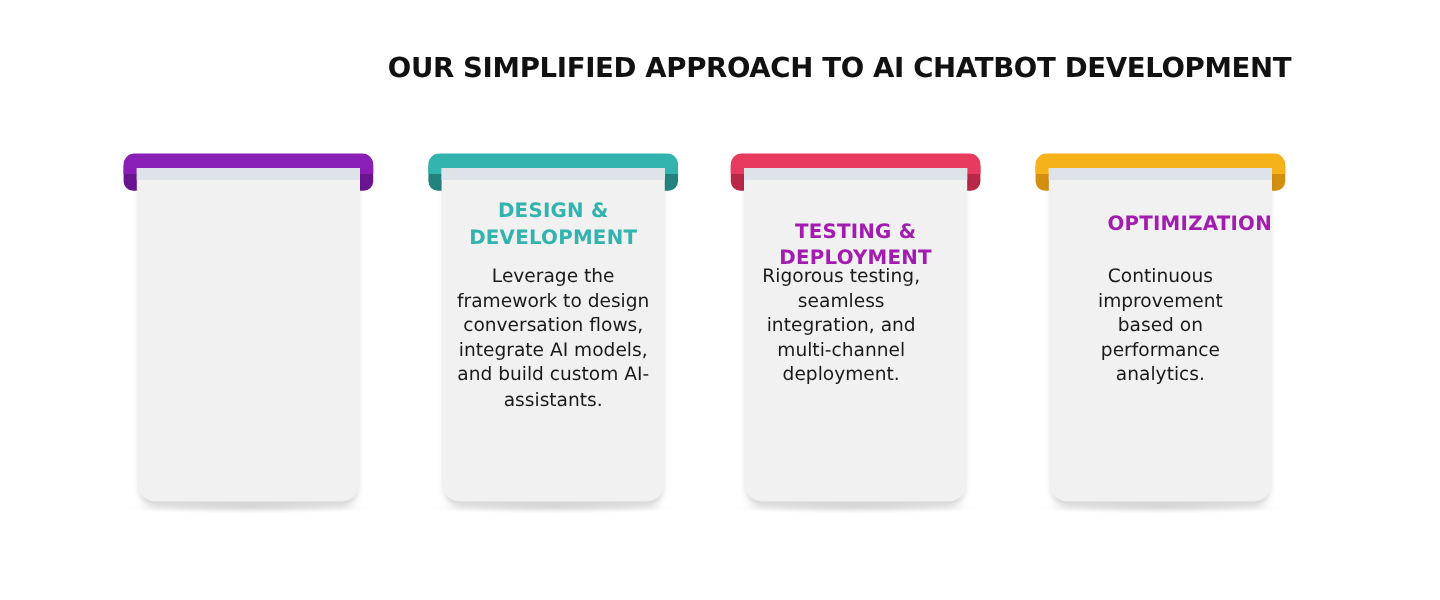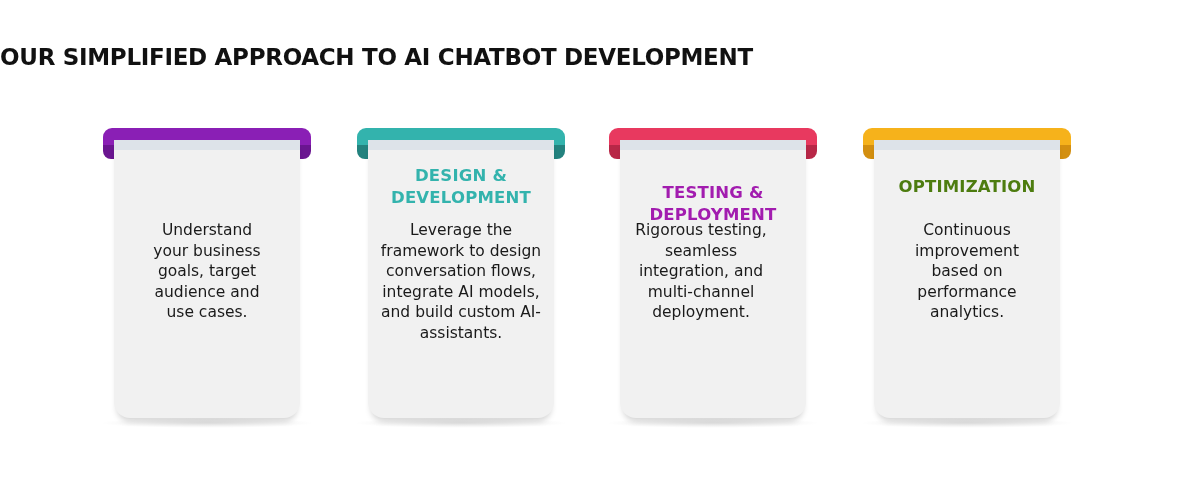--- a/index.html
+++ b/index.html
@@ -1,18 +1,18 @@
 <!DOCTYPE html>
 <html><head>
 <meta charset="utf-8">
 <style>
   html, body { margin:0; padding:0; }
   body { width:1200px; height:500px; background:#ffffff; position:relative; overflow:hidden;
          font-family:"DejaVu Sans", sans-serif; }
-  .title { position:absolute; top:44px; left:0; width:1076px; text-align:left;
+  .title { position:absolute; top:44px; left:0; width:1076px; text-align:right;
            font-family:"DejaVu Sans", sans-serif; font-weight:bold; font-size:23px; color:#111111;
            letter-spacing:-0.3px; }
   .card { position:absolute; top:128px; width:208px; height:295px; }
   .ribbon { position:absolute; left:0; top:0; width:208px; height:17px; border-radius:9px 9px 0 0; }
   .fold-l, .fold-r { position:absolute; top:10px; width:12px; height:21px; }
   .fold-l { left:0; border-radius:0 0 0 8px; }
   .fold-r { right:0; border-radius:0 0 8px 0; }
   .body { position:absolute; left:11px; top:12px; width:186px; height:278px; background:#f1f1f1;
           border-radius:0 0 16px 16px; box-shadow:0 6px 6px -3px rgba(0,0,0,0.18); }
   .body-top { position:absolute; left:0; top:0; width:186px; height:10px; background:#dde3e9; }
@@ -27,21 +27,20 @@
 <body>
 
 <div class="title">OUR SIMPLIFIED APPROACH TO AI CHATBOT DEVELOPMENT</div>
 
 <div class="card" style="left:103px;">
   <div class="fold-l" style="background:#6a1590;"></div>
   <div class="fold-r" style="background:#6a1590;"></div>
   <div class="ribbon" style="background:#8a1fb5;"></div>
   <div class="body">
     <div class="body-top"></div>
-    <div class="desc" style="top:80px; width:120px; left:33px;">Understand your business goals, target audience and use cases.</div>
   </div>
   <div class="shadow"></div>
 </div>
 
 <div class="card" style="left:357px;">
   <div class="fold-l" style="background:#23827e;"></div>
   <div class="fold-r" style="background:#23827e;"></div>
   <div class="ribbon" style="background:#33b3ad;"></div>
   <div class="body">
     <div class="body-top"></div>
@@ -62,17 +61,17 @@
   </div>
   <div class="shadow"></div>
 </div>
 
 <div class="card" style="left:863px;">
   <div class="fold-l" style="background:#d38f10;"></div>
   <div class="fold-r" style="background:#d38f10;"></div>
   <div class="ribbon" style="background:#f6b21b;"></div>
   <div class="body">
     <div class="body-top"></div>
-    <div class="heading" style="top:36px; color:#4d7c0f;">OPTIMIZATION</div>
+    <div class="heading" style="top:36px; color:#a21caf;text-align:right;">OPTIMIZATION</div>
     <div class="desc" style="top:80px; left:28px; width:130px;">Continuous improvement based on performance analytics.</div>
   </div>
   <div class="shadow"></div>
 </div>
 
 </body></html>

